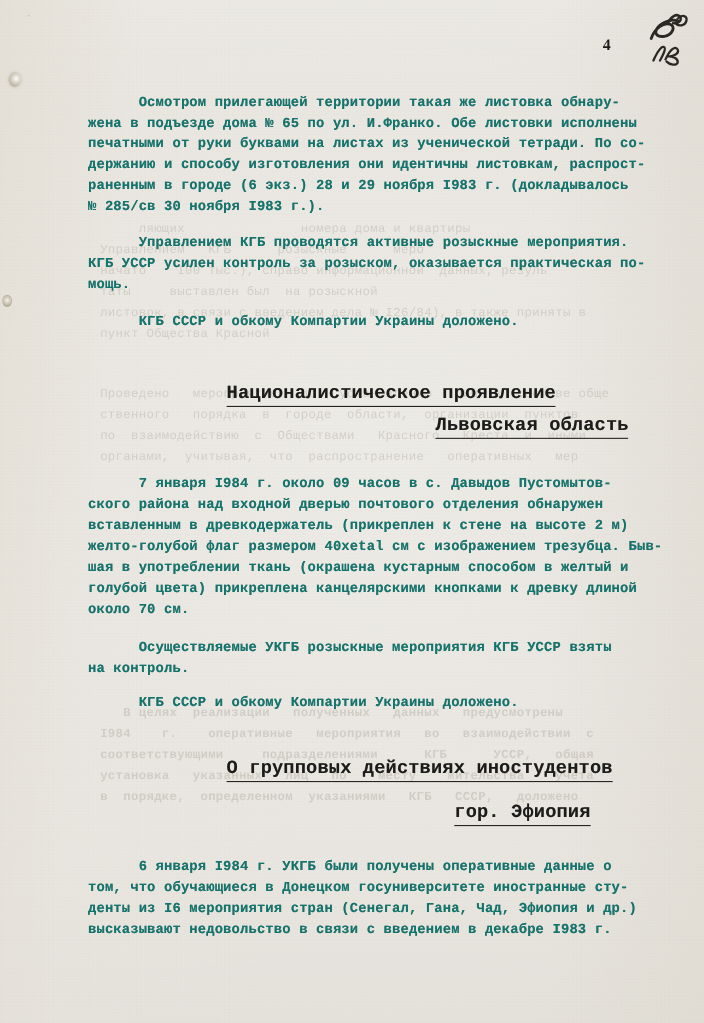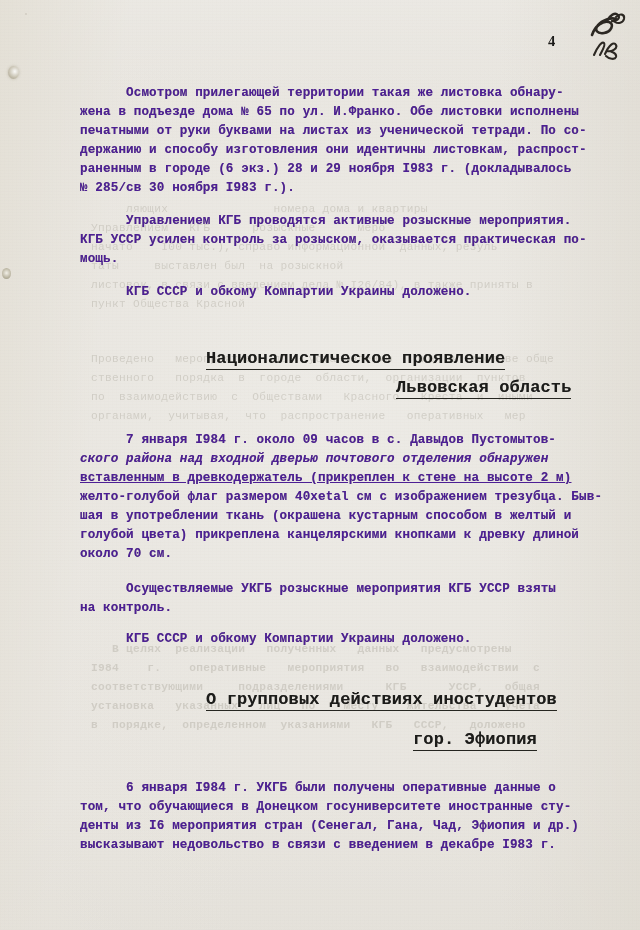--- a/index.html
+++ b/index.html
@@ -51,21 +51,21 @@
   }
   
   .ln {
     position: absolute;
     left: 80px;
     white-space: pre;
     font-size: 12.6px;
     line-height: 19px;
     letter-spacing: 0.12px;
     font-weight: 700;
-    color: #4c1d95;
+    color: #0f766e;
     text-shadow: 0 0 0.6px rgba(30,30,28,0.45);
   }
   .heading {
     position: absolute;
     white-space: pre;
     font-size: 17px;
     line-height: 19px;
     font-weight: 700;
     color: #1b1b19;
     letter-spacing: 0.12px;
@@ -164,22 +164,22 @@
   <div class="ln" style="top:231px;">КГБ УССР усилен контроль за розыском, оказывается практическая по-</div>
   <div class="ln" style="top:250px;">мощь.</div>
 
   <div class="ln" style="top:283px;">      КГБ СССР и обкому Компартии Украины доложено.</div>
 
   <div class="heading" style="left:206px; top:349px;">Националистическое проявление</div>
 
   <div class="heading" style="left:396px; top:378px;text-align:right;">Львовская область</div>
 
   <div class="ln" style="top:431px;">      7 января I984 г. около 09 часов в с. Давыдов Пустомытов-</div>
-  <div class="ln" style="top:450px;font-style:italic;">ского района над входной дверью почтового отделения обнаружен</div>
-  <div class="ln" style="top:469px;text-decoration:underline;">вставленным в древкодержатель (прикреплен к стене на высоте 2 м)</div>
+  <div class="ln" style="top:450px;">ского района над входной дверью почтового отделения обнаружен</div>
+  <div class="ln" style="top:469px;">вставленным в древкодержатель (прикреплен к стене на высоте 2 м)</div>
   <div class="ln" style="top:488px;">желто-голубой флаг размером 40хetal см с изображением трезубца. Быв-</div>
   <div class="ln" style="top:507px;">шая в употреблении ткань (окрашена кустарным способом в желтый и</div>
   <div class="ln" style="top:526px;">голубой цвета) прикреплена канцелярскими кнопками к древку длиной</div>
   <div class="ln" style="top:545px;">около 70 см.</div>
 
   <div class="ln" style="top:580px;">      Осуществляемые УКГБ розыскные мероприятия КГБ УССР взяты</div>
   <div class="ln" style="top:599px;">на контроль.</div>
 
   <div class="ln" style="top:630px;">      КГБ СССР и обкому Компартии Украины доложено.</div>
 

